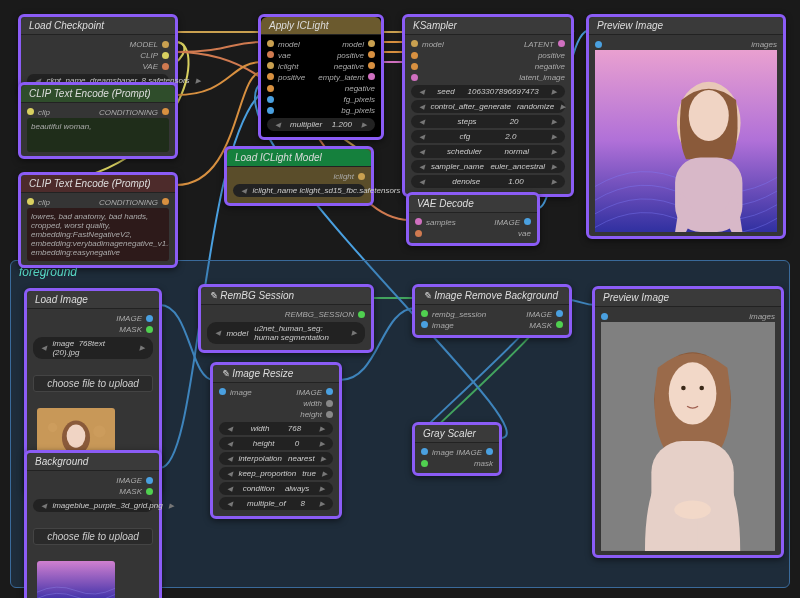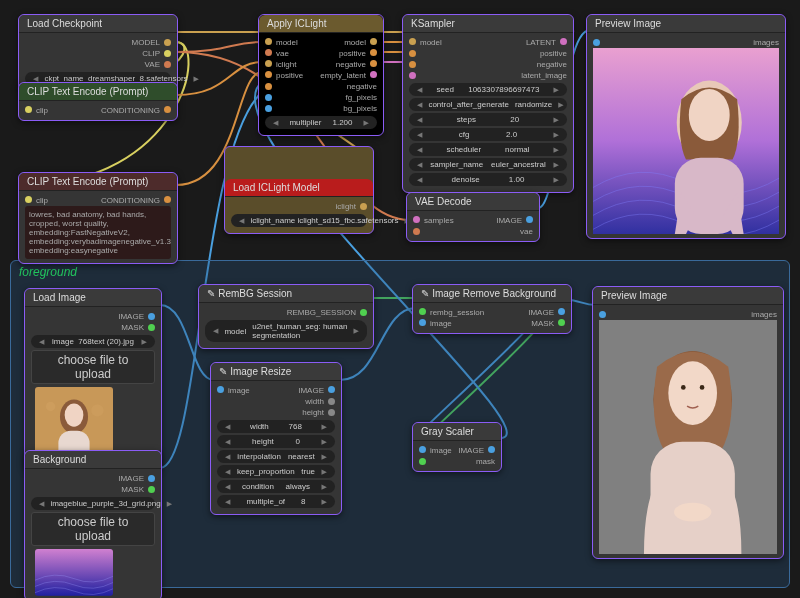--- a/index.html
+++ b/index.html
@@ -1,46 +1,46 @@
 <!DOCTYPE html>
 <html><head>
 <meta charset="utf-8">
 <style>
   *{box-sizing:border-box;margin:0;padding:0;font-family:Arial,sans-serif;}
   body{background:#1a1a1a;width:800px;height:598px;overflow:hidden;position:relative;color:#ccc;font-size:9px;}
   .canvas{position:absolute;inset:0;}
-  .node{position:absolute;background:#353535;border:1px solid #8b5cf6;border-radius:6px;box-shadow:0 2px 6px rgba(0,0,0,.5);}
+  .node{position:absolute;background:#353535;border:3px solid #8b5cf6;border-radius:6px;box-shadow:0 2px 6px rgba(0,0,0,.5);font-style:italic;}
   .node-header{padding:3px 8px;font-size:10px;color:#ddd;border-bottom:1px solid #222;border-radius:6px 6px 0 0;background:#3a3a3a;cursor:move;}
   .node-header.olive{background:#6b5a2e;}
   .node-header.green{background:#2f4d2b;}
   .node-header.maroon{background:#4d2b2b;}
-  .node-header.tan{background:#b91c1c;margin-top:32px;}
+  .node-header.tan{background:#15803d;}
   .node-body{padding:4px 6px;}
   .out-row,.in-row{display:flex;align-items:center;justify-content:flex-end;gap:4px;padding:1px 0;font-size:8px;color:#aaa;position:relative;}
   .in-row{justify-content:space-between;}
   .io-row{display:flex;justify-content:space-between;align-items:center;padding:1px 0;font-size:8px;color:#aaa;}
   .dot{width:7px;height:7px;border-radius:50%;background:#888;display:inline-block;flex-shrink:0;}
   .dot.model{background:#c9a050;}
   .dot.clip{background:#d8d060;}
   .dot.vae{background:#d07a50;}
   .dot.cond{background:#d89040;}
   .dot.latent{background:#d070c0;}
   .dot.img{background:#4aa0e0;}
   .dot.mask{background:#50d050;}
   .dot.sess{background:#50d050;}
   .dot.str{background:#888;}
   .pill{background:#222;border-radius:9px;padding:2px 8px;display:flex;align-items:center;justify-content:space-between;gap:6px;font-size:8px;color:#ccc;margin:2px 0;cursor:pointer;}
   .pill .arrow{color:#777;font-size:7px;}
   .textarea{background:#1f1f1f;color:#aaa;font-size:8px;padding:4px;border-radius:3px;min-height:34px;white-space:pre-wrap;overflow:hidden;}
   .textarea.green{background:#1f2d1a;}
   .textarea.red{background:#2d1a1a;}
-  .btn{background:#2a2a2a;color:#ccc;border:1px solid #444;border-radius:3px;padding:2px 6px;font-size:12px;text-align:center;margin:2px 0;cursor:pointer;}
+  .btn{background:#2a2a2a;color:#ccc;border:1px solid #444;border-radius:3px;padding:2px 6px;font-size:10px;text-align:center;margin:16px 0;cursor:pointer;}
   .thumb{width:100%;border-radius:3px;margin-top:3px;display:block;}
   .group{position:absolute;background:rgba(40,80,120,0.35);border:1px solid #3a6a9a;border-radius:6px;}
-  .group-title{color:#22c55e;font-size:12px;padding:4px 8px;font-style:italic;}
+  .group-title{color:#5eead4;font-size:12px;padding:4px 8px;font-style:italic;}
   svg.wires{position:absolute;inset:0;pointer-events:none;}
   .preview-img{width:100%;height:auto;display:block;}
   .split{display:flex;justify-content:space-between;gap:4px;}
   .tiny{font-size:8px;color:#aaa;}
   .node.olive{background:#000000;}
   .node.tan{background:#5a4d2a;}
 </style>
 </head>
 <body>
 
@@ -118,20 +118,21 @@
     <div class="io-row">
           <span class="split">
             <span class="dot clip"></span>
             <span class="tiny">clip</span>
           </span>
           <span class="split">
             <span class="tiny">CONDITIONING</span>
             <span class="dot cond"></span>
           </span>
         </div>
+    <div class="textarea green">beautiful woman,</div>
   </div>
 </div>
 
 <div class="node" style="left:18px;top:172px;width:160px;">
   <div class="node-header maroon">CLIP Text Encode (Prompt)</div>
   <div class="node-body">
     <div class="io-row">
           <span class="split">
             <span class="dot clip"></span>
             <span class="tiny">clip</span>

